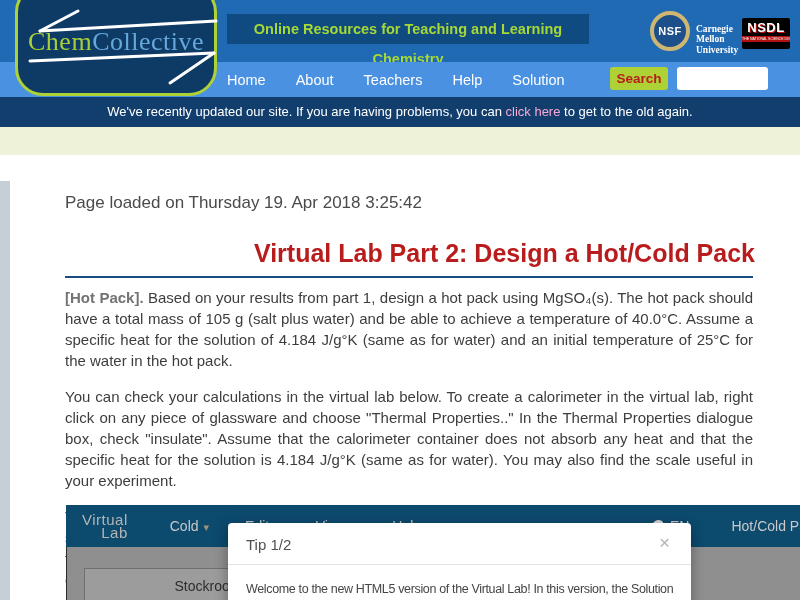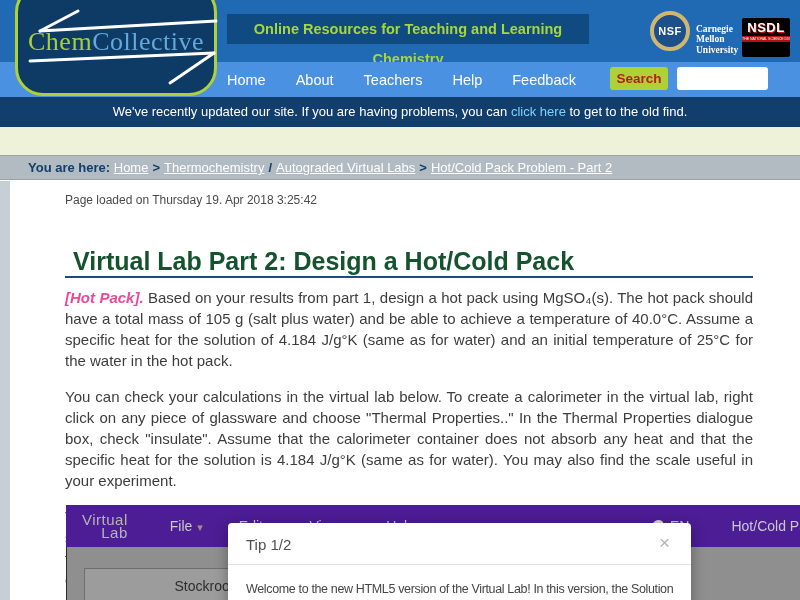--- a/index.html
+++ b/index.html
@@ -10,21 +10,21 @@
   
   .header{position:absolute;left:0;top:0;width:800px;height:62px;background:#2069b3;}
   .tagline-box{position:absolute;left:227px;top:14px;width:362px;height:30px;background:#0f4a80;
 ance:none;    color:#a6d836;font-weight:bold;font-size:14.5px;line-height:30px;text-align:center;}
   .partner-row{position:absolute;left:644px;top:0;height:62px;width:156px;}
   .nsf-badge{position:absolute;left:6px;top:11px;width:40px;height:40px;border-radius:50%;
     background:#1d4f8a;border:4px solid #cfb773;color:#fff;font-size:11px;font-weight:bold;
     display:flex;align-items:center;justify-content:center;letter-spacing:.5px;}
   .cmu-badge{position:absolute;left:52px;top:17px;color:#ffffff;font-family:"Liberation Serif",serif;
     font-size:9.5px;line-height:1.1;font-weight:bold;margin-top:7px;}
-  .nsdl-badge{position:absolute;left:98px;top:18px;width:48px;height:39px;background:#000;border-radius:2px;
+  .nsdl-badge{position:absolute;left:98px;top:18px;width:48px;height:31px;background:#000;border-radius:2px;
     text-align:center;overflow:hidden;}
   .nsdl-badge .nsdl-word{color:#fff;font-weight:bold;font-size:13px;line-height:17px;letter-spacing:.5px;
     text-shadow:1px 1px 0 #cc1111;}
   .nsdl-badge .nsdl-sub{display:block;background:#b01010;color:#fff;font-size:3.5px;line-height:6px;white-space:nowrap;}
 
   
   .navbar{position:absolute;left:0;top:62px;width:800px;height:35px;background:#4a91e2;}
   .nav-items{position:absolute;left:227px;top:0;height:35px;display:flex;gap:30px;align-items:center;}
   .nav-item{color:#ffffff;font-size:14.5px;text-decoration:none;white-space:nowrap;cursor:pointer;}
   .search-btn{position:absolute;left:610px;top:5px;width:58px;height:23px;background:#aed136;border:none;
@@ -37,44 +37,44 @@
     border:3px solid #aed136;border-radius:28px;z-index:5;cursor:pointer;}
   .logo-box svg{position:absolute;left:0;top:0;}
   .logo-text{position:absolute;left:0;top:40px;width:100%;text-align:center;
     font-family:"Liberation Serif",serif;font-size:26px;letter-spacing:.5px;white-space:nowrap;}
   .logo-chem{color:#a8cf3a;}
   .logo-collective{color:#64a8dc;}
 
   
   .notice{position:absolute;left:0;top:97px;width:800px;height:30px;background:#123e6d;color:#ffffff;
     font-size:13px;line-height:30px;text-align:center;white-space:nowrap;}
-  .notice a{color:#7dd3fc;text-decoration:none;cursor:pointer;}
+  .notice a{color:#f9a8d4;text-decoration:none;cursor:pointer;}
   .pale-band{position:absolute;left:0;top:127px;width:800px;height:28px;background:#edf2d8;}
   .breadcrumb{position:absolute;left:0;top:155px;width:800px;height:25px;background:#b2bbc2;
     border-top:1px solid #9aa4ab;border-bottom:1px solid #98a2a9;font-size:13px;line-height:23px;
     padding-left:28px;white-space:nowrap;}
   .crumb-prefix{color:#123e6d;font-weight:bold;}
   .crumb-link{color:#ffffff;text-decoration:underline;cursor:pointer;}
   .crumb-sep{color:#123e6d;font-weight:bold;padding:0 4px;}
 
   
   .content{position:absolute;left:0;top:181px;width:800px;height:419px;background:#ffffff;}
   .left-strip{position:absolute;left:0;top:0;width:10px;height:419px;background:#c6cfd6;}
-  .loaded-line{position:absolute;left:65px;top:12px;color:#4a4a4a;font-size:12px;}
-  .page-title{position:absolute;left:65px;top:58px;width:690px;margin:8px;color:#14532d;
-    font-size:25px;font-weight:bold;}
+  .loaded-line{position:absolute;left:65px;top:12px;color:#4a4a4a;font-size:17px;}
+  .page-title{position:absolute;left:65px;top:58px;width:690px;margin:0;color:#b91c1c;
+    font-size:25px;font-weight:bold;text-align:right;}
   .title-rule{position:absolute;left:65px;top:95px;width:688px;border-top:2px solid #1a4c84;}
   .article{position:absolute;left:65px;top:106px;width:688px;color:#3d3d3d;font-size:15px;
     line-height:21px;text-align:justify;}
   .article p{margin:0 0 15px 0;}
-  .hotpack-label{font-weight:bold;color:#ec4899;font-style:italic;}
+  .hotpack-label{font-weight:bold;color:#737373;}
 
   
   .lab{position:absolute;left:66px;top:505px;width:734px;height:95px;overflow:hidden;background:#8f8f8f;}
-  .lab-menubar{position:absolute;left:0;top:0;width:734px;height:42px;background:#4c1d95;
+  .lab-menubar{position:absolute;left:0;top:0;width:734px;height:42px;background:#0c4a6e;
     display:flex;align-items:center;overflow:hidden;}
   .lab-logo{margin-left:16px;color:#b5b5b5;font-size:15px;line-height:13px;letter-spacing:.5px;}
   .lab-logo span{display:block;}
   .lab-logo .l2{padding-left:6px;text-align:right;}
   .lab-menus{display:flex;gap:36px;margin-left:42px;}
   .lab-menu{color:#c9c9c9;font-size:14px;white-space:nowrap;cursor:pointer;}
   .lab-caret{color:#9f9484;font-size:11px;margin-left:5px;}
   .lab-right{position:absolute;left:586px;top:0;height:42px;display:flex;gap:42px;align-items:center;}
   .lang-switch{display:flex;align-items:center;gap:5px;color:#c9c9c9;font-size:14px;cursor:pointer;}
   .globe-dot{width:13px;height:13px;border-radius:50%;
@@ -115,69 +115,65 @@
       </div>
     </div>
   </div>
 
   <div class="navbar">
     <div class="nav-items">
       <a class="nav-item">Home</a>
       <a class="nav-item">About</a>
       <a class="nav-item">Teachers</a>
       <a class="nav-item">Help</a>
-      <a class="nav-item">Feedback</a>
+      <a class="nav-item">Solution</a>
     </div>
     <button class="search-btn">Search</button>
     <input class="search-input" aria-label="search" value="" style="">
   </div>
 
   <div class="logo-box">
     <svg width="202" height="112" viewBox="0 0 202 112">
       <line x1="22" y1="44" x2="60" y2="24" stroke="#ffffff" stroke-width="3" stroke-linecap="round"></line>
       <line x1="22" y1="44" x2="198" y2="34" stroke="#ffffff" stroke-width="3" stroke-linecap="round"></line>
       <line x1="12" y1="74" x2="196" y2="66" stroke="#ffffff" stroke-width="3" stroke-linecap="round"></line>
       <line x1="196" y1="66" x2="152" y2="96" stroke="#ffffff" stroke-width="3" stroke-linecap="round"></line>
     </svg>
     <div class="logo-text">
       <span class="logo-chem">Chem</span><span class="logo-collective">Collective</span>
     </div>
   </div>
 
   <div class="notice">
-    <span>We've recently updated our site. If you are having problems, you can </span><a>click here</a><span> to get to the old find.</span>
+    <span>We've recently updated our site. If you are having problems, you can </span><a>click here</a><span> to get to the old again.</span>
   </div>
 
   <div class="pale-band"></div>
 
-  <div class="breadcrumb">
-    <span class="crumb-prefix">You are here:</span>
-    <a class="crumb-link">Home</a><span class="crumb-sep">&gt;</span><a class="crumb-link">Thermochemistry</a><span class="crumb-sep">/</span><a class="crumb-link">Autograded Virtual Labs</a><span class="crumb-sep">&gt;</span><a class="crumb-link">Hot/Cold Pack Problem - Part 2</a>
-  </div>
 
   <div class="content">
     <div class="left-strip"></div>
     <div class="loaded-line">Page loaded on Thursday 19. Apr 2018 3:25:42</div>
     <h1 class="page-title">Virtual Lab Part 2: Design a Hot/Cold Pack</h1>
     <div class="title-rule"></div>
     <div class="article">
       <p><span class="hotpack-label">[Hot Pack].</span><span> Based on your results from part 1, design a hot pack using MgSO₄(s). The hot pack should have a total mass of 105 g (salt plus water) and be able to achieve a temperature of 40.0°C. Assume a specific heat for the solution of 4.184 J/g°K (same as for water) and an initial temperature of 25°C for the water in the hot pack.</span></p>
       <p>You can check your calculations in the virtual lab below. To create a calorimeter in the virtual lab, right click on any piece of glassware and choose "Thermal Properties.." In the Thermal Properties dialogue box, check "insulate". Assume that the calorimeter container does not absorb any heat and that the specific heat for the solution is 4.184 J/g°K (same as for water). You may also find the scale useful in your experiment.</p>
       <p>To ensure that the amount of solid added to the calorimeter is accurately recorded, the mass of salt should be weighed out by differences. Click on "Solid" button on the "Solution Information" window on the right. Highlight the jar of salt to see the mass of the solid. Transfer the required amount to the calorimeter and check the mass of the salt again.</p>
     </div>
   </div>
 
   <div class="lab">
     <div class="lab-menubar">
       <div class="lab-logo">
         <span>Virtual</span>
         <span class="l2">Lab</span>
       </div>
       <div class="lab-menus">
-        <span class="lab-menu"><span>File</span><span class="lab-caret">▾</span></span>
+        <span class="lab-menu"><span>Cold</span><span class="lab-caret">▾</span></span>
         <span class="lab-menu"><span>Edit</span><span class="lab-caret">▾</span></span>
         <span class="lab-menu"><span>View</span><span class="lab-caret">▾</span></span>
         <span class="lab-menu"><span>Help</span><span class="lab-caret">▾</span></span>
       </div>
       <div class="lab-right">
         <span class="lang-switch">
           <span class="globe-dot"></span>
           <span>EN</span>
         </span>
         <span class="lab-problem">Hot/Cold Pack</span>

